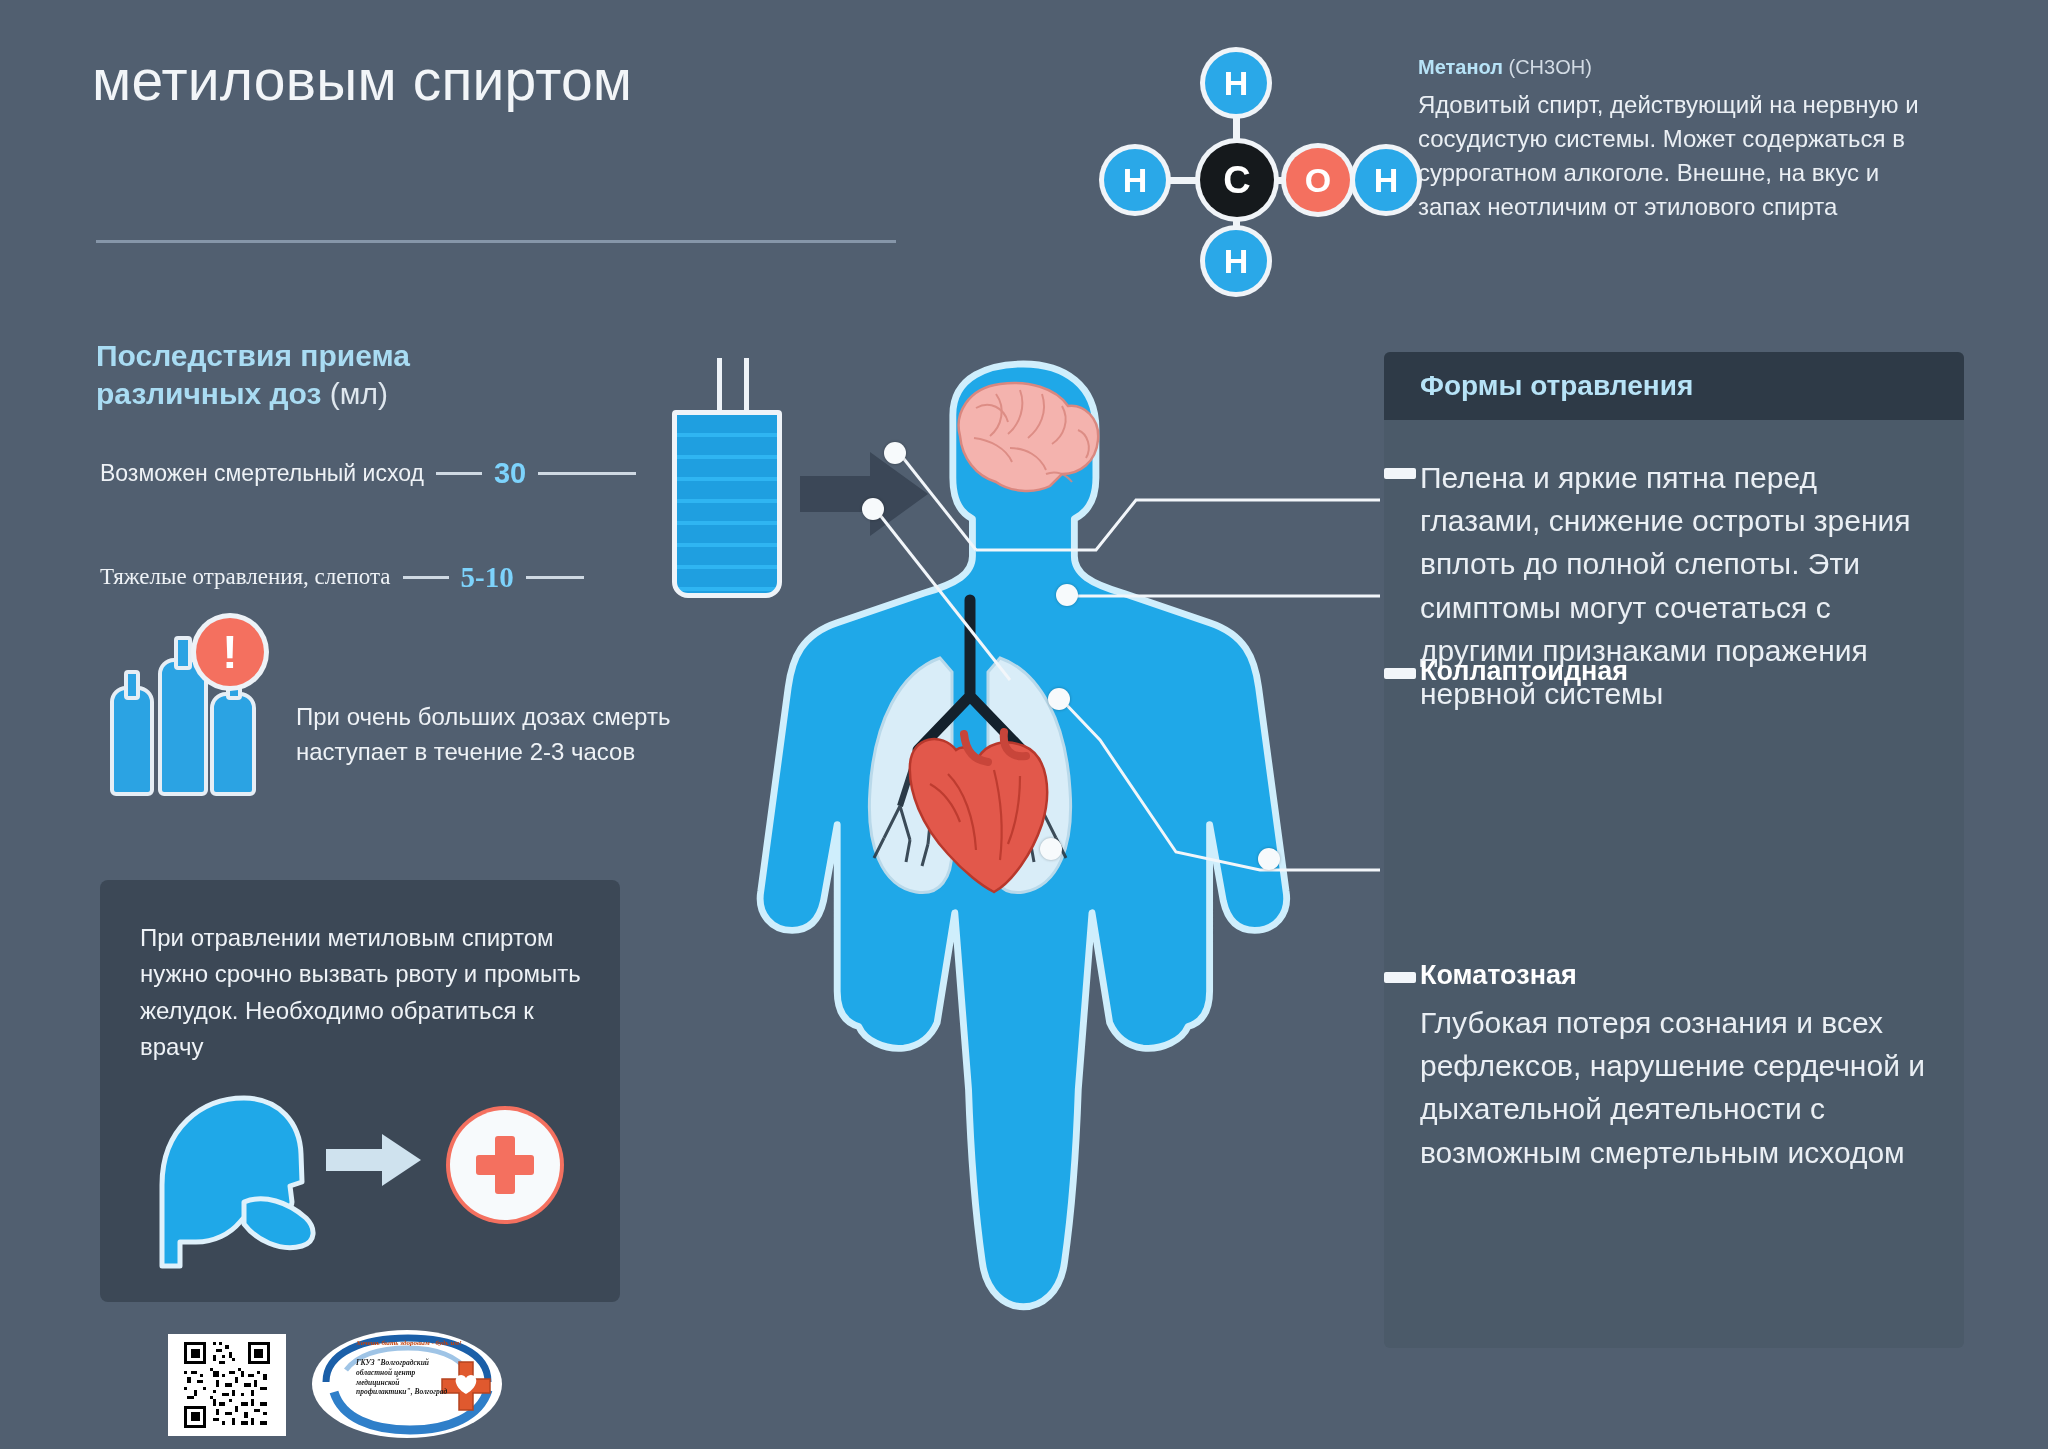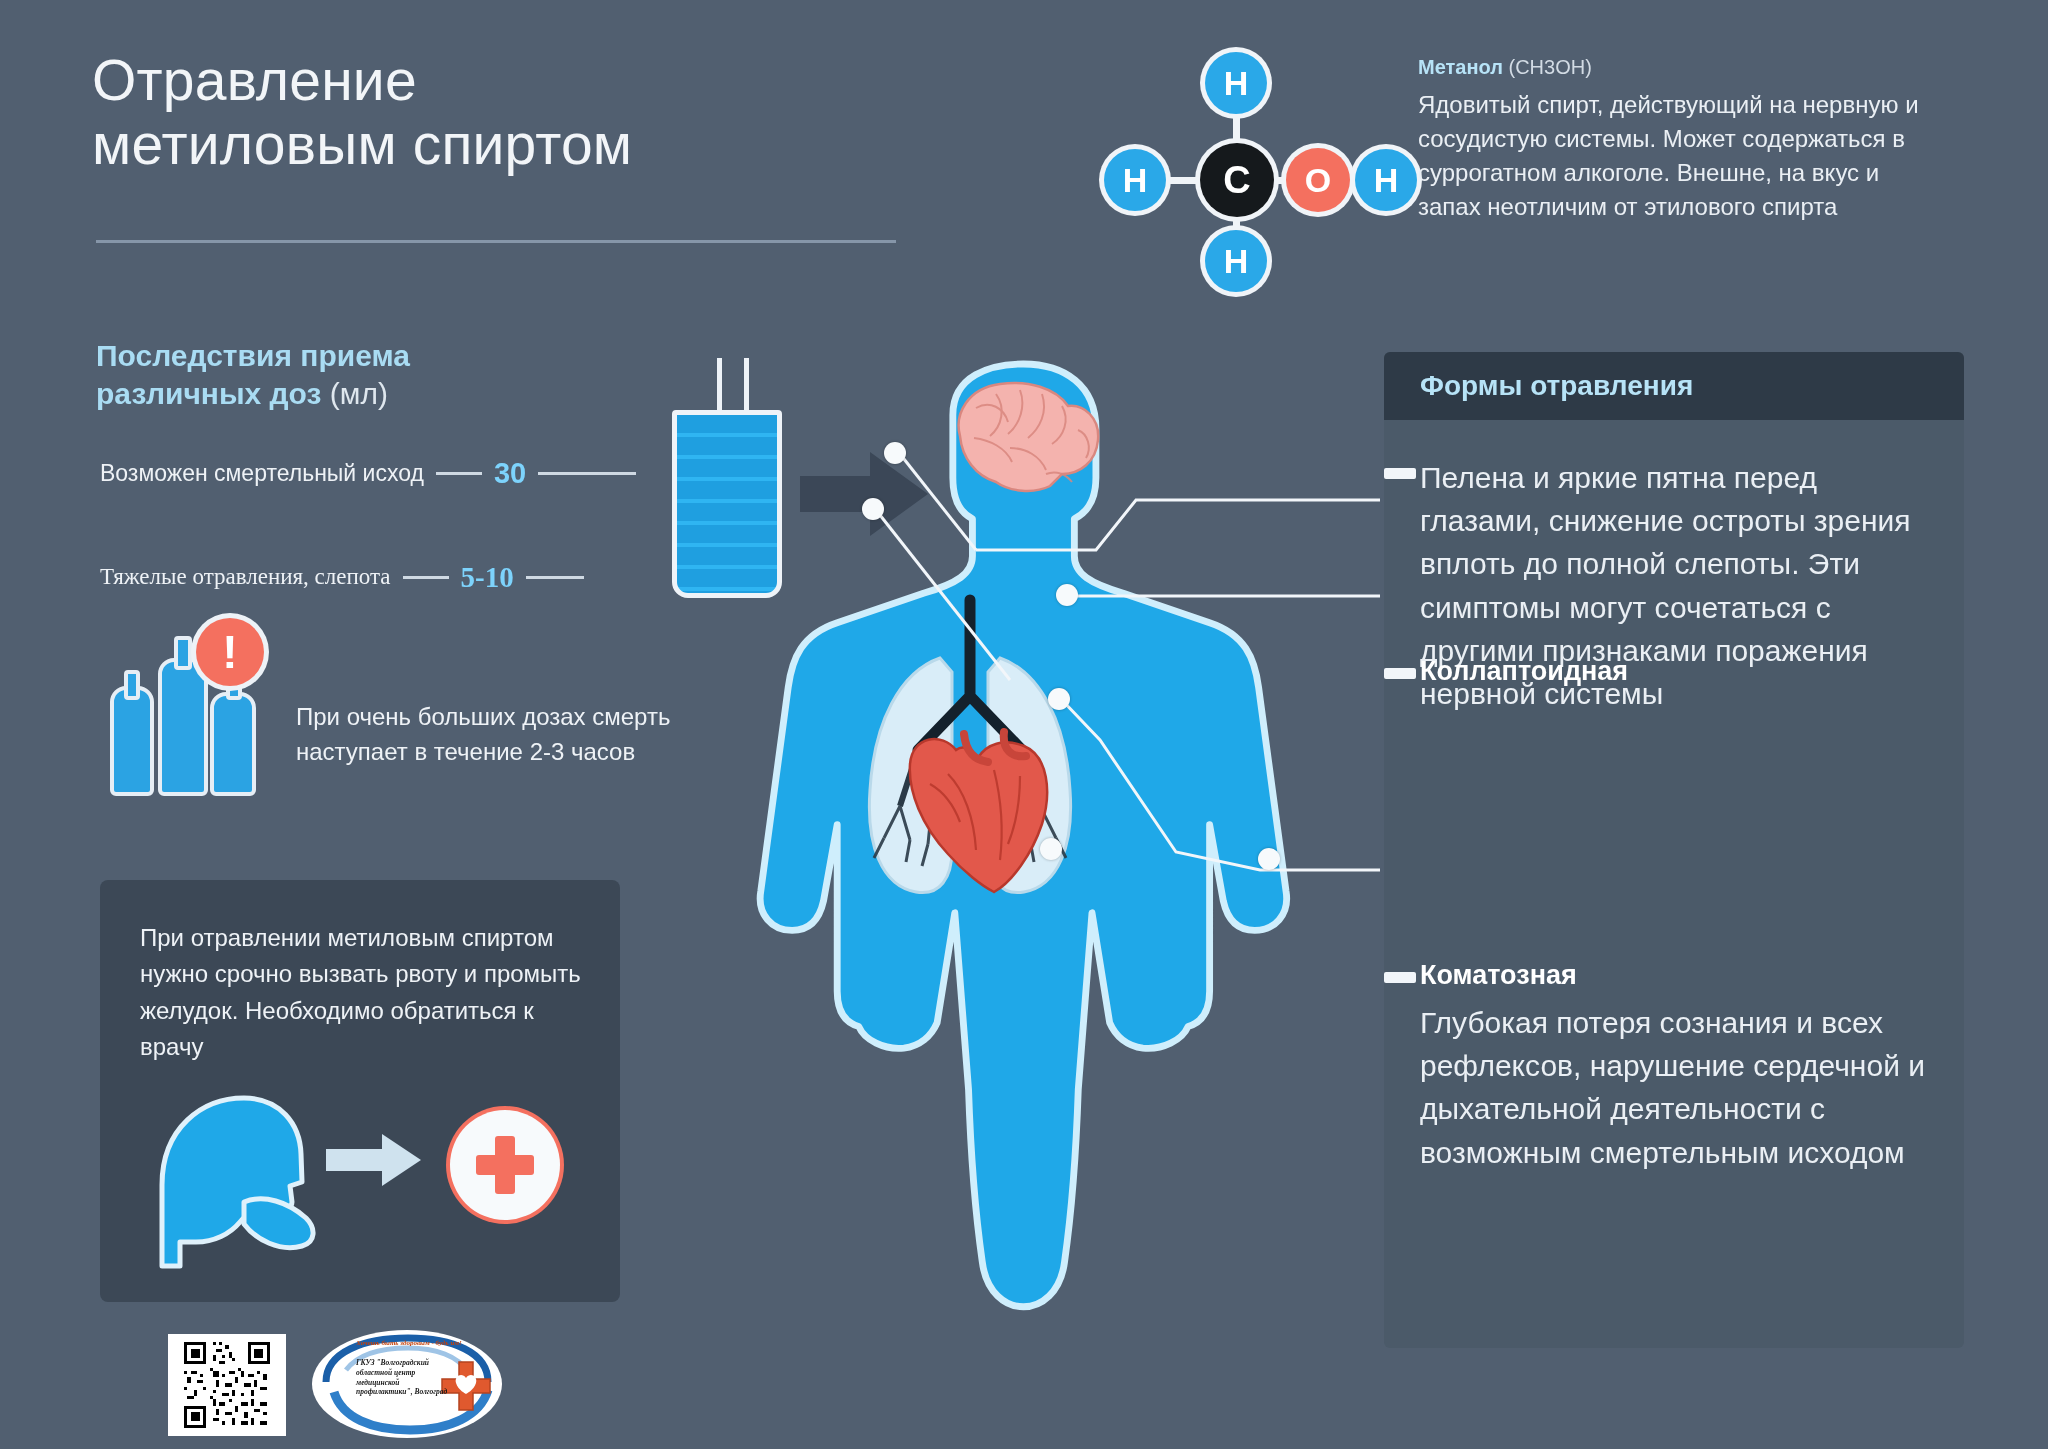--- a/index.html
+++ b/index.html
@@ -125,21 +125,20 @@
   #logo-tag{
     position:absolute;left:22px;top:9px;width:150px;text-align:center;
     font-family:"Liberation Serif",serif;font-style:italic;font-weight:bold;
     font-size:7px;color:#c2410c;
   }
 </style>
 </head>
 <body>
 
 <div class="abs" id="title-block">
-  <div class="line">Отравление</div>
   <div class="line">метиловым спиртом</div>
 </div>
 <div class="abs" id="title-rule"></div>
 
 <div class="abs" id="molecule">
   <div class="bond" style="left:143px;top:58px;width:7px;height:58px;"></div>
   <div class="bond" style="left:75px;top:125px;width:62px;height:7px;"></div>
   <div class="bond" style="left:157px;top:125px;width:56px;height:7px;"></div>
   <div class="bond" style="left:218px;top:125px;width:52px;height:7px;"></div>
   <div class="bond" style="left:143px;top:140px;width:7px;height:56px;"></div>

